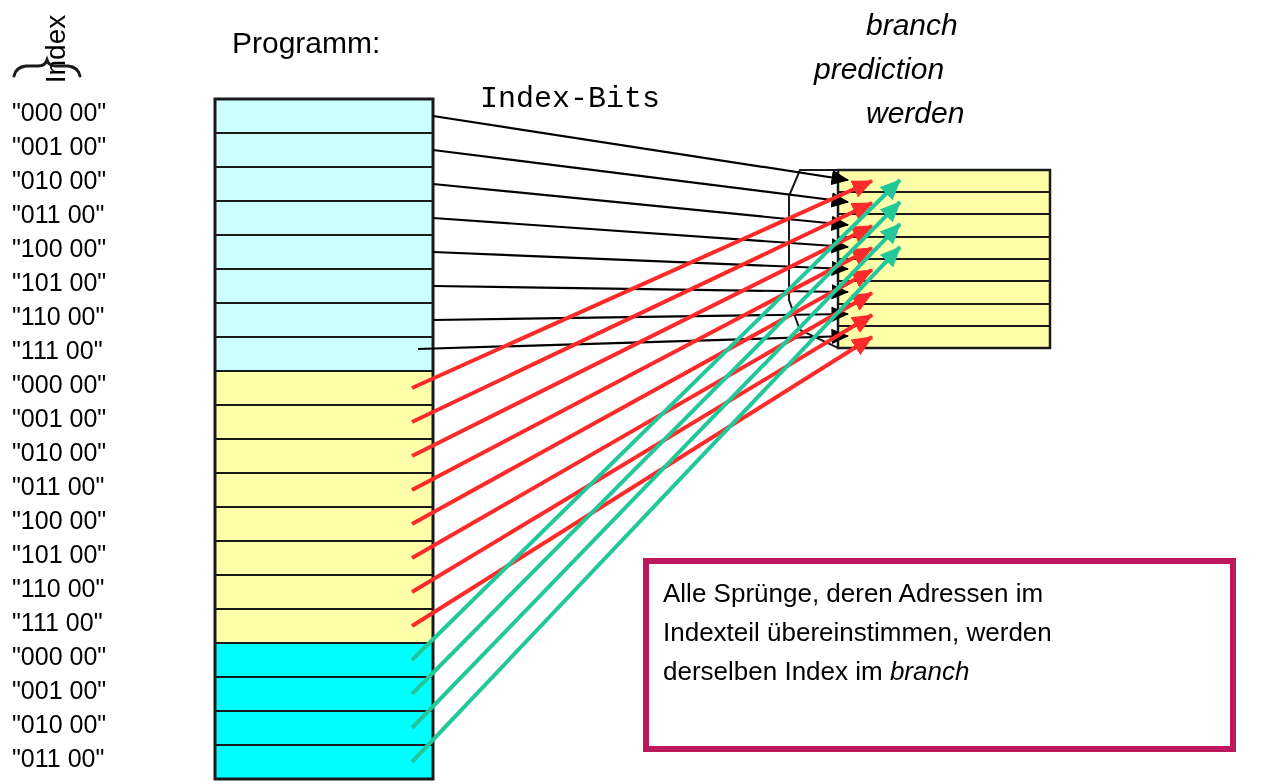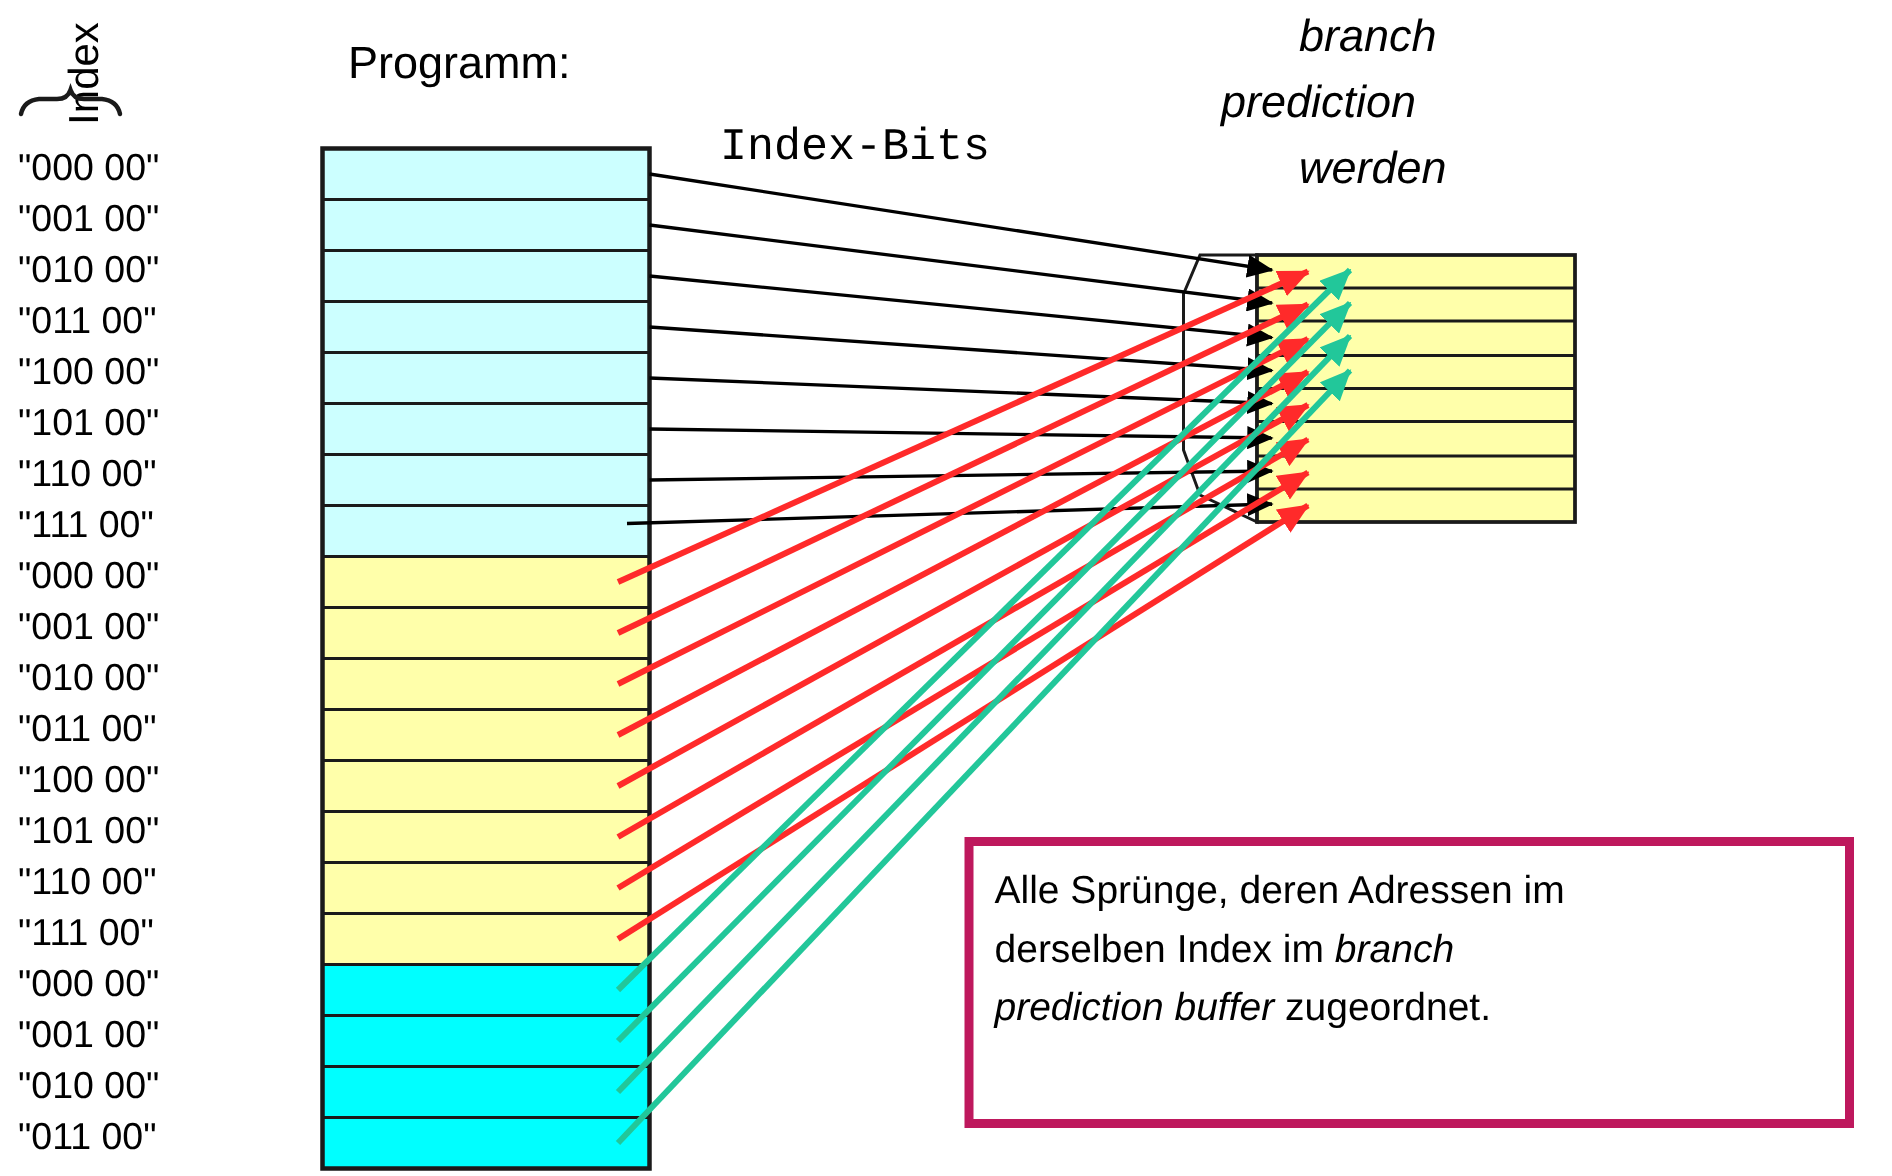--- a/index.html
+++ b/index.html
@@ -145,17 +145,17 @@
   <div class="addr-label" style="top:542px">"101 00"</div>
   <div class="addr-label" style="top:576px">"110 00"</div>
   <div class="addr-label" style="top:610px">"111 00"</div>
   <div class="addr-label" style="top:644px">"000 00"</div>
   <div class="addr-label" style="top:678px">"001 00"</div>
   <div class="addr-label" style="top:712px">"010 00"</div>
   <div class="addr-label" style="top:746px">"011 00"</div>
 
   <div id="note-box">
     <p>Alle Sprünge, deren Adressen im</p>
+    <p>Indexteil übereinstimmen, werden</p>
     <p><span>derselben Index im </span><i>branch</i></p>
-    <p><i>prediction buffer</i><span> zugeordnet.</span></p>
   </div>
 
 </div>
 
 </body></html>

